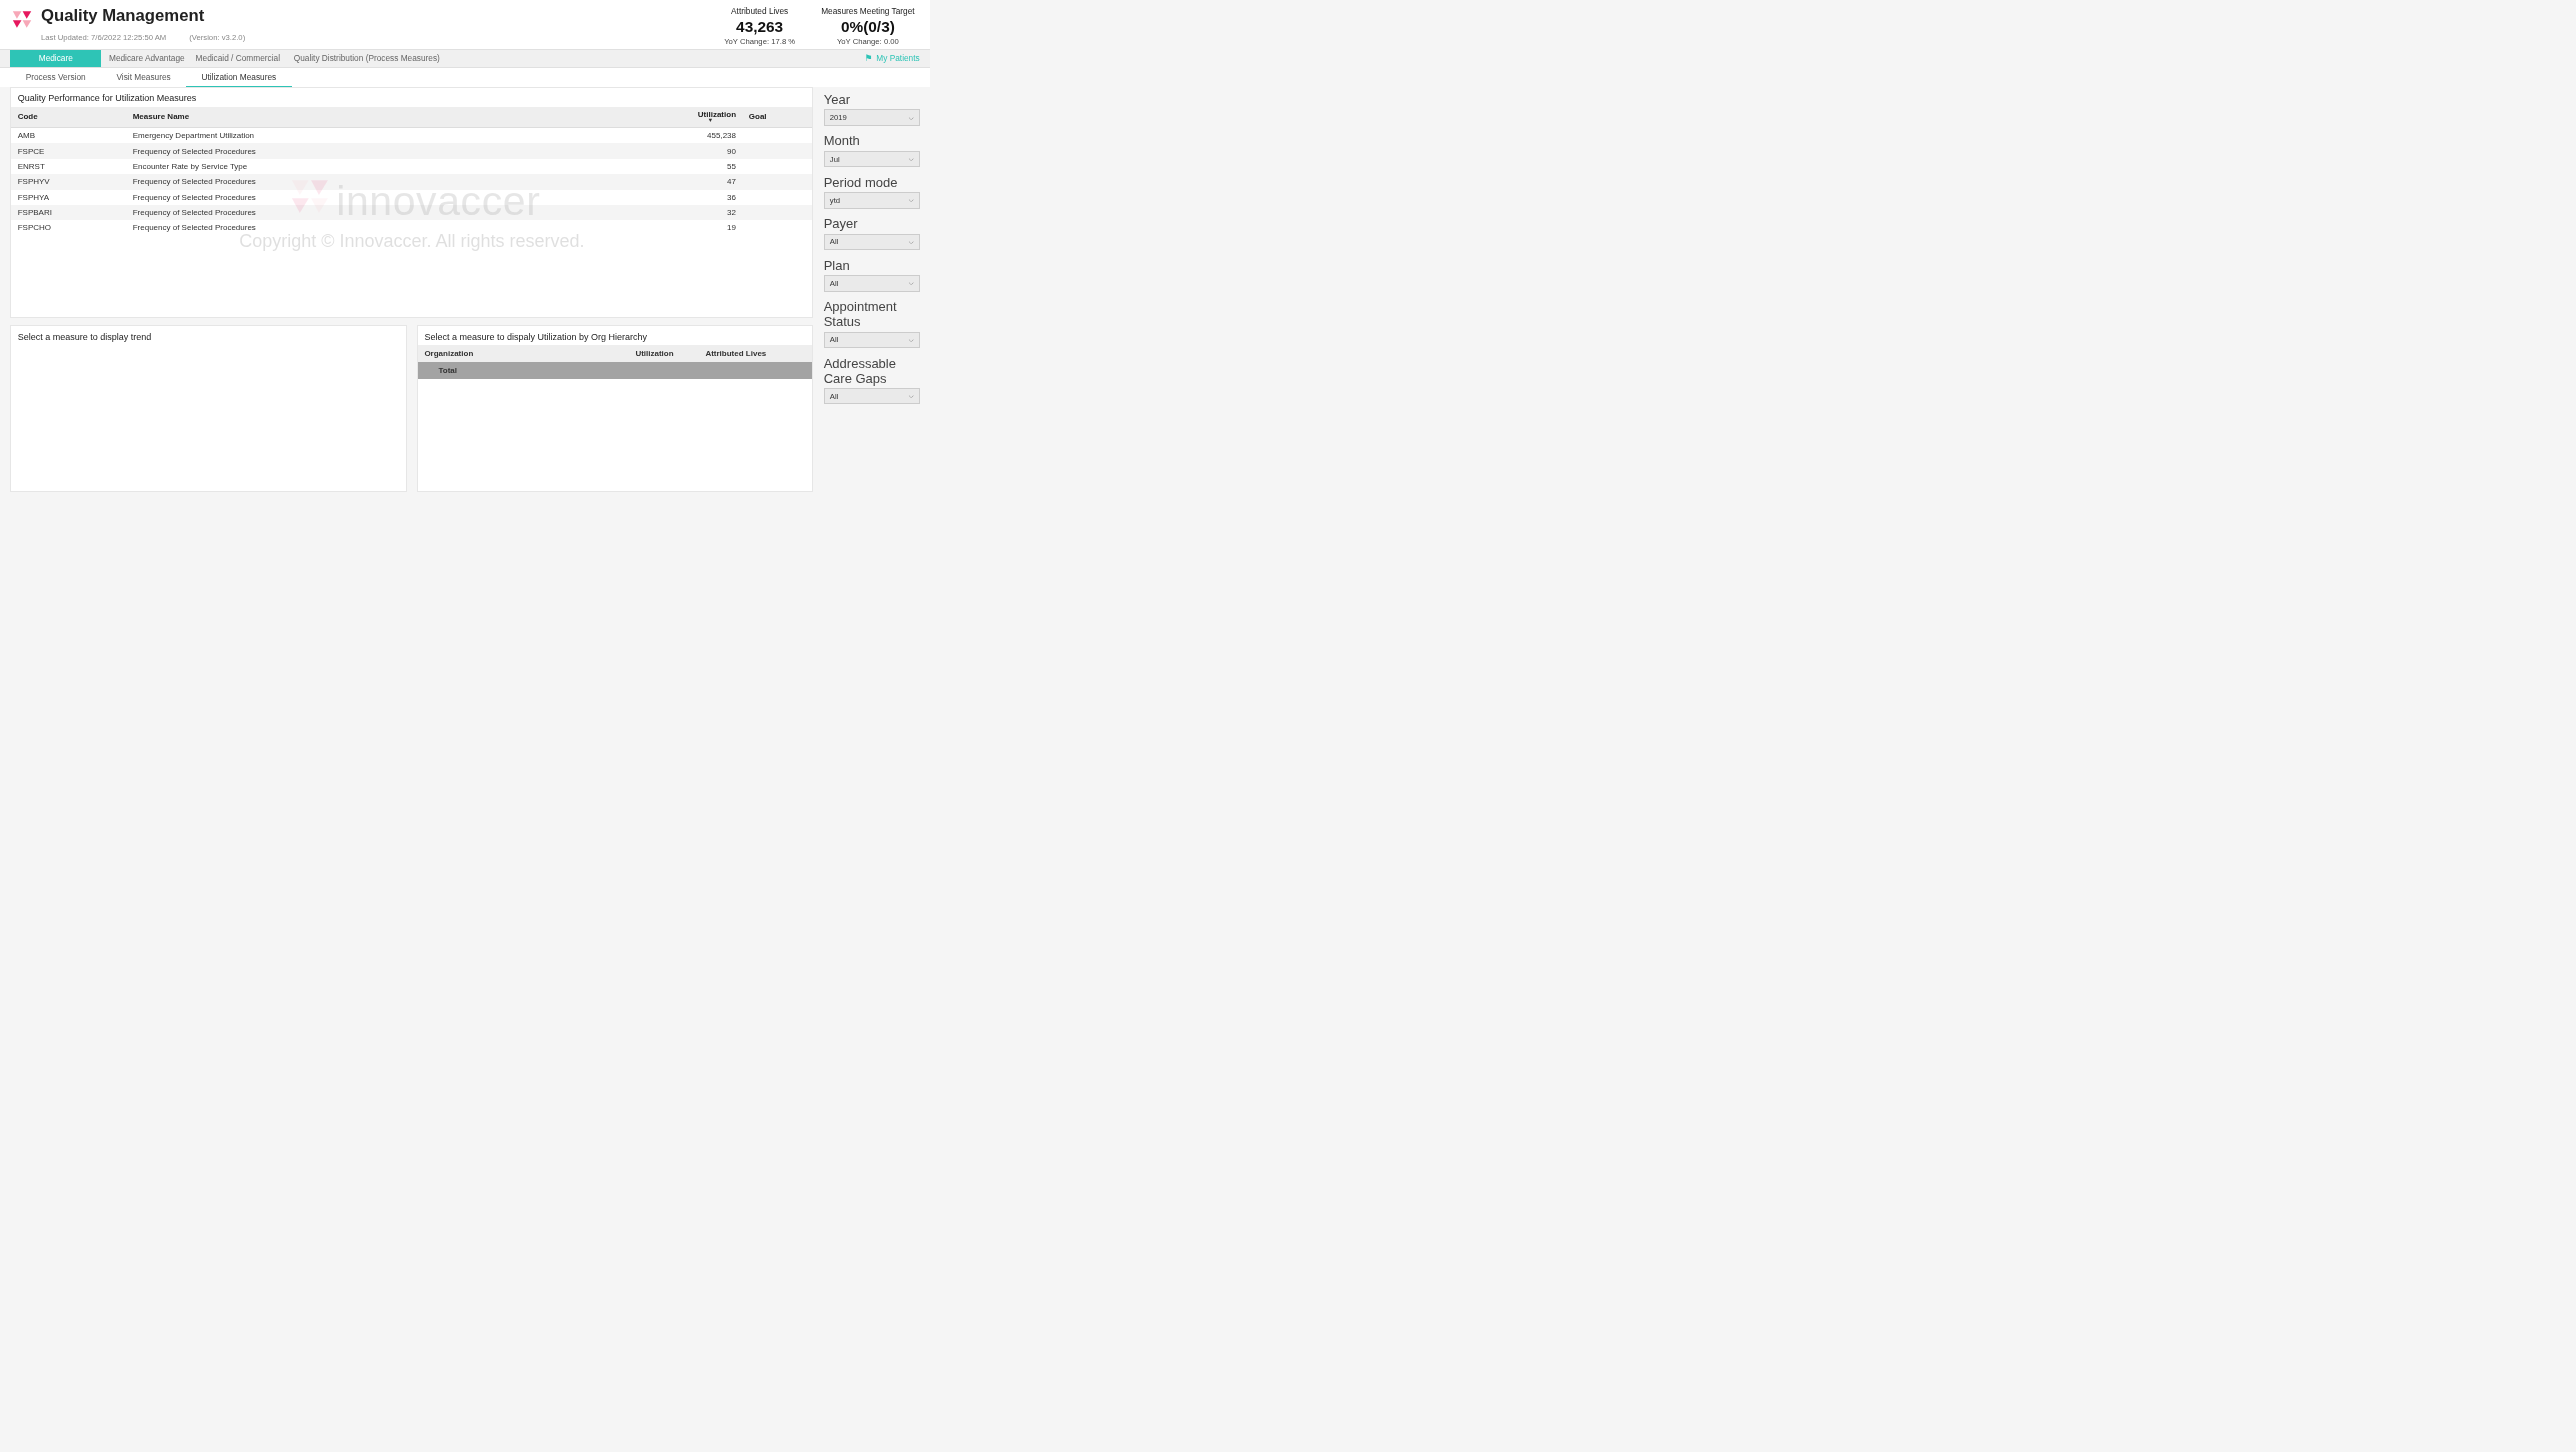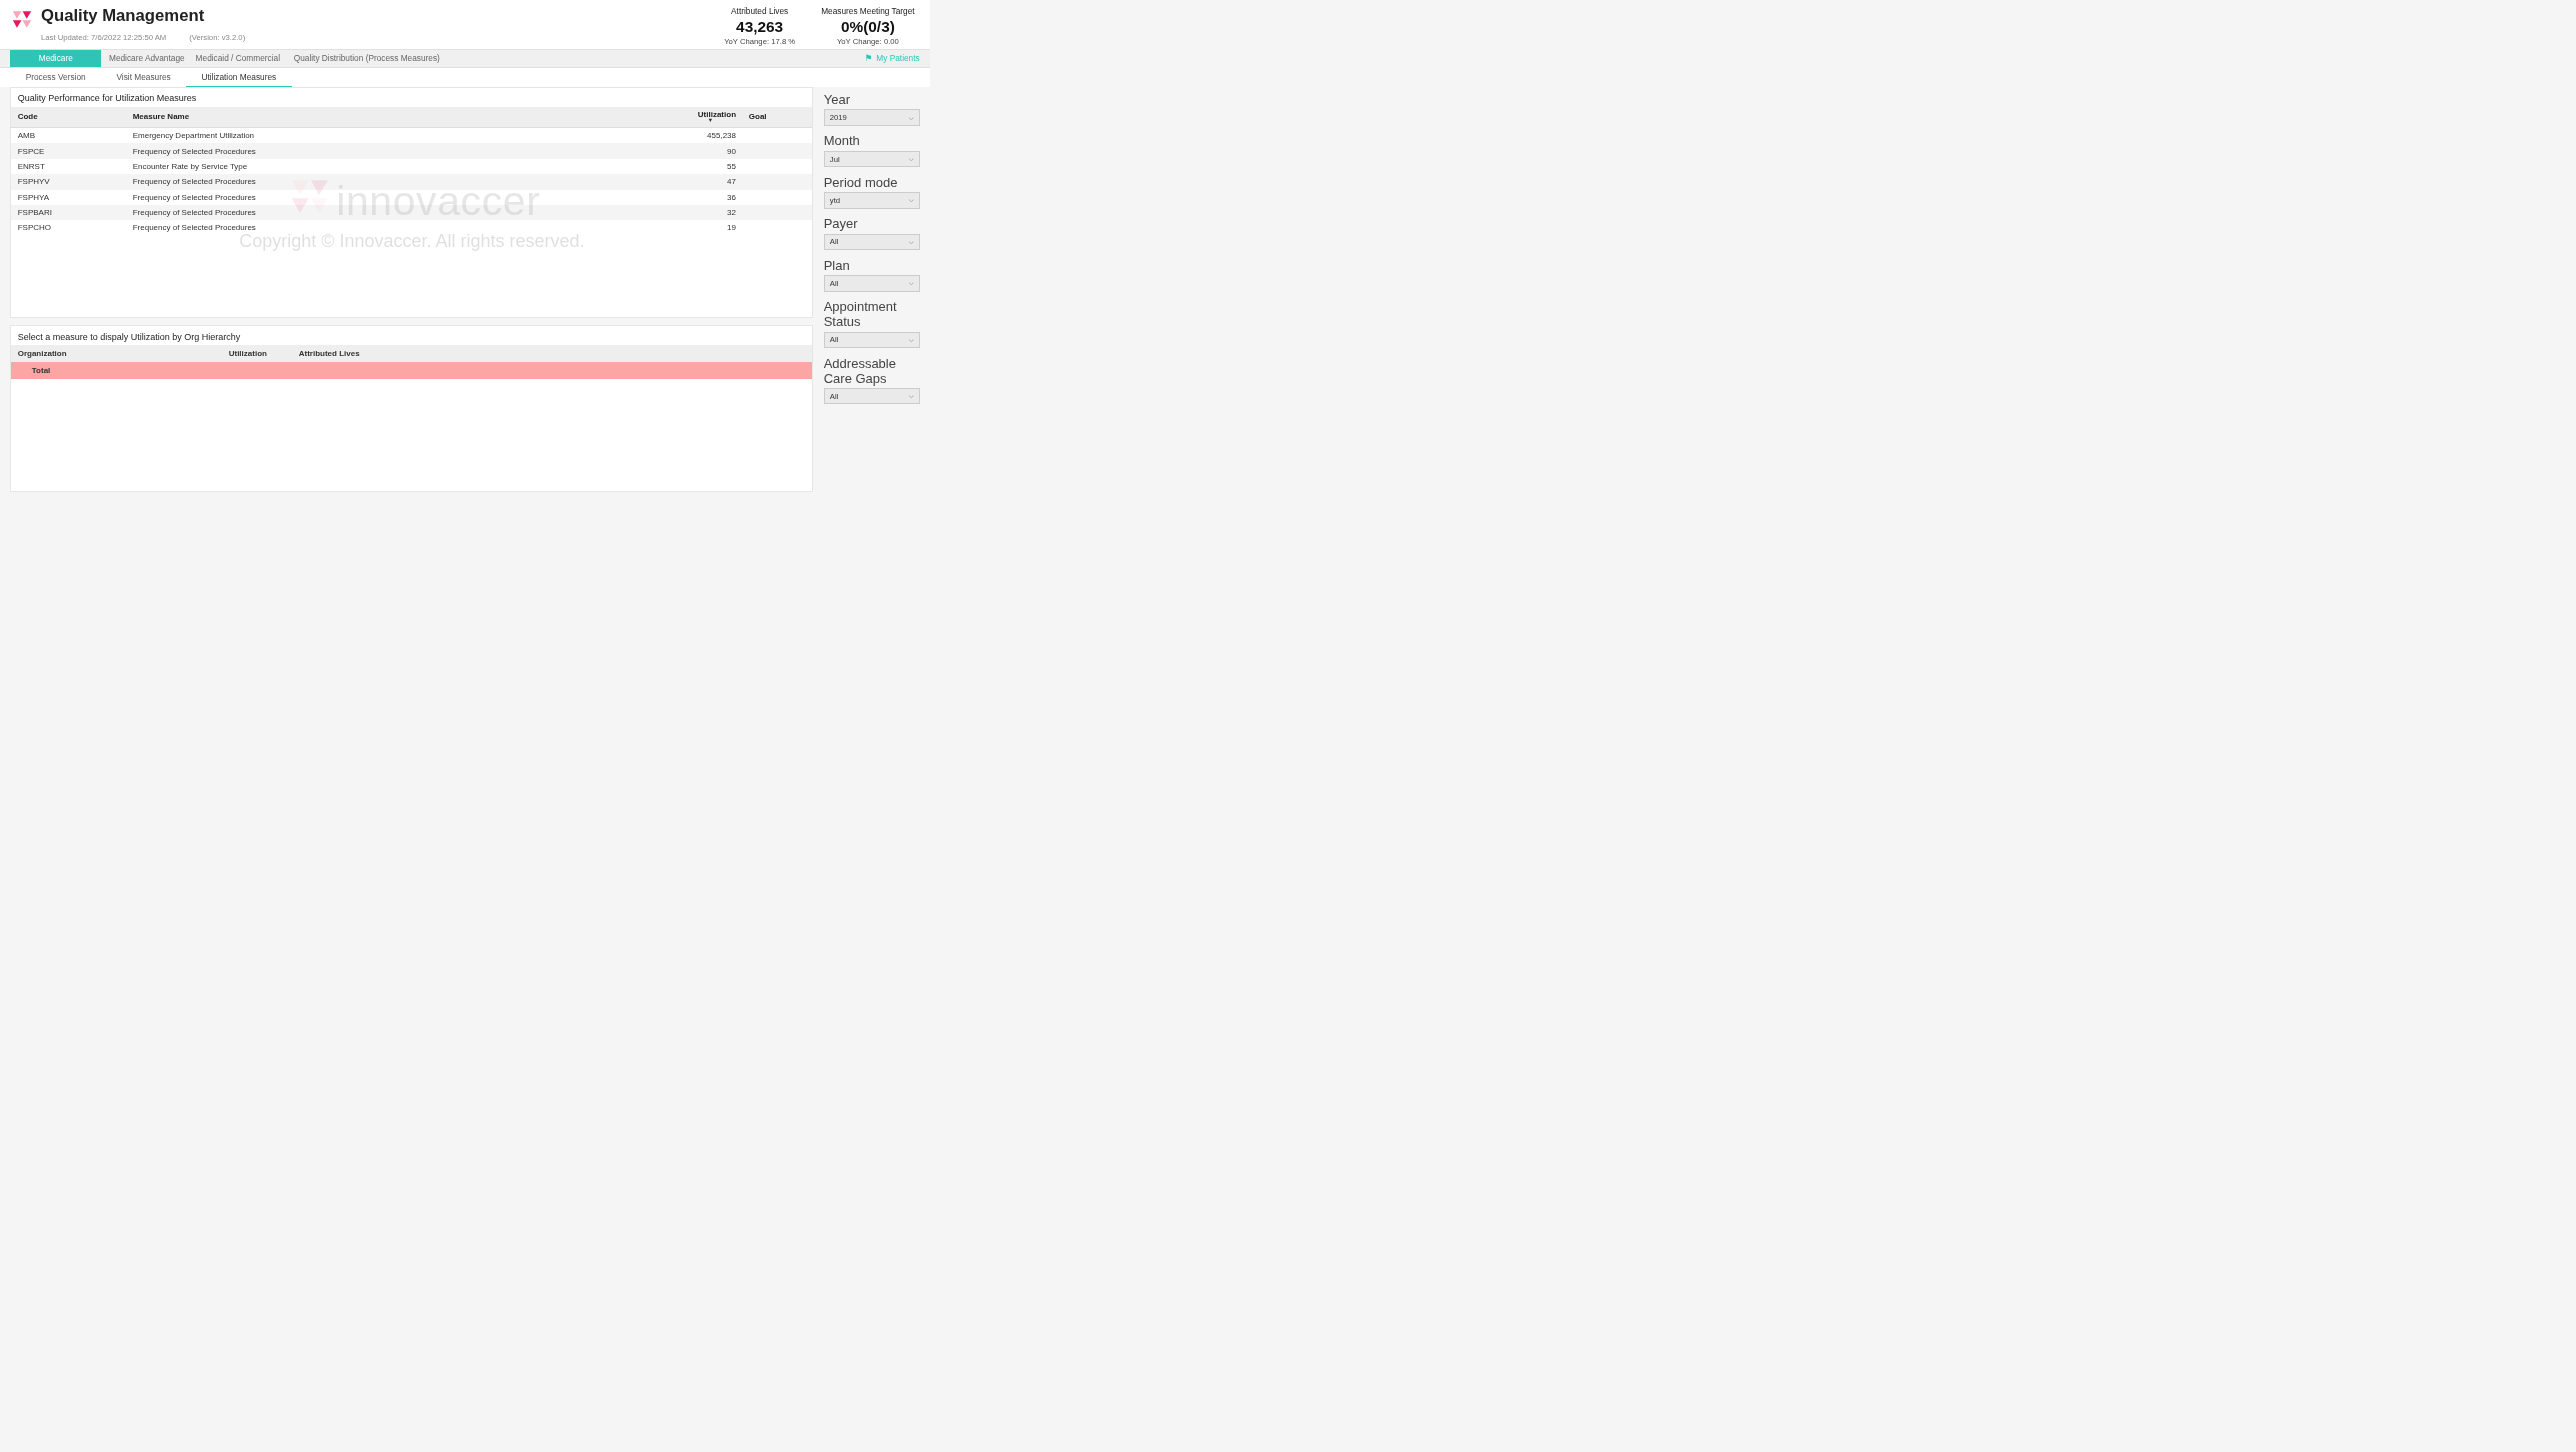--- a/index.html
+++ b/index.html
@@ -151,21 +151,21 @@
 .two-col .card { flex: 1; min-height: 167px; }
 
 .tbl2 { width: 100%; border-collapse: collapse; font-size: 8px; }
 .tbl2 th {
   text-align: left;
   background: #eeeeee;
   padding: 3.8px 6.4px;
   font-weight: 600;
 }
 .tbl2 td { padding: 3.8px 6.4px; }
-.tbl2 .total-row td { background: #fca5a5; font-weight: 600; padding-left: 20.5px; }
+.tbl2 .total-row td { background: #a3a3a3; font-weight: 600; padding-left: 20.5px; }
 .tbl2 th.org { width: 211px; margin-top: 41px; }
 .tbl2 th.util2 { width: 70px; }
 
 .filter-group { margin-bottom: 7.7px; }
 .filter-label { font-size: 13px; color: #444; margin-bottom: 2.6px; }
 .filter-select {
   background: #eaeaea;
   border: 0.6px solid #ccc;
   padding: 2.6px 5.1px;
   font-size: 7.7px;
@@ -329,20 +329,23 @@
               <polygon points="22,18 37,18 29,31" fill="#f7a8b8"></polygon>
             </svg>
             <span class="wm-name">innovaccer</span>
           </div>
           <div class="wm-copy">Copyright © Innovaccer. All rights reserved.</div>
         </div>
       </div>
 
       <div class="two-col">
         <div class="card">
+          <div class="card-title">Select a measure to display trend</div>
+        </div>
+        <div class="card">
           <div class="card-title">Select a measure to dispaly Utilization by Org Hierarchy</div>
           <table class="tbl2">
             <thead>
               <tr>
                 <th class="org">Organization</th>
                 <th class="util2">Utilization</th>
                 <th>Attributed Lives</th>
               </tr>
             </thead>
             <tbody>

